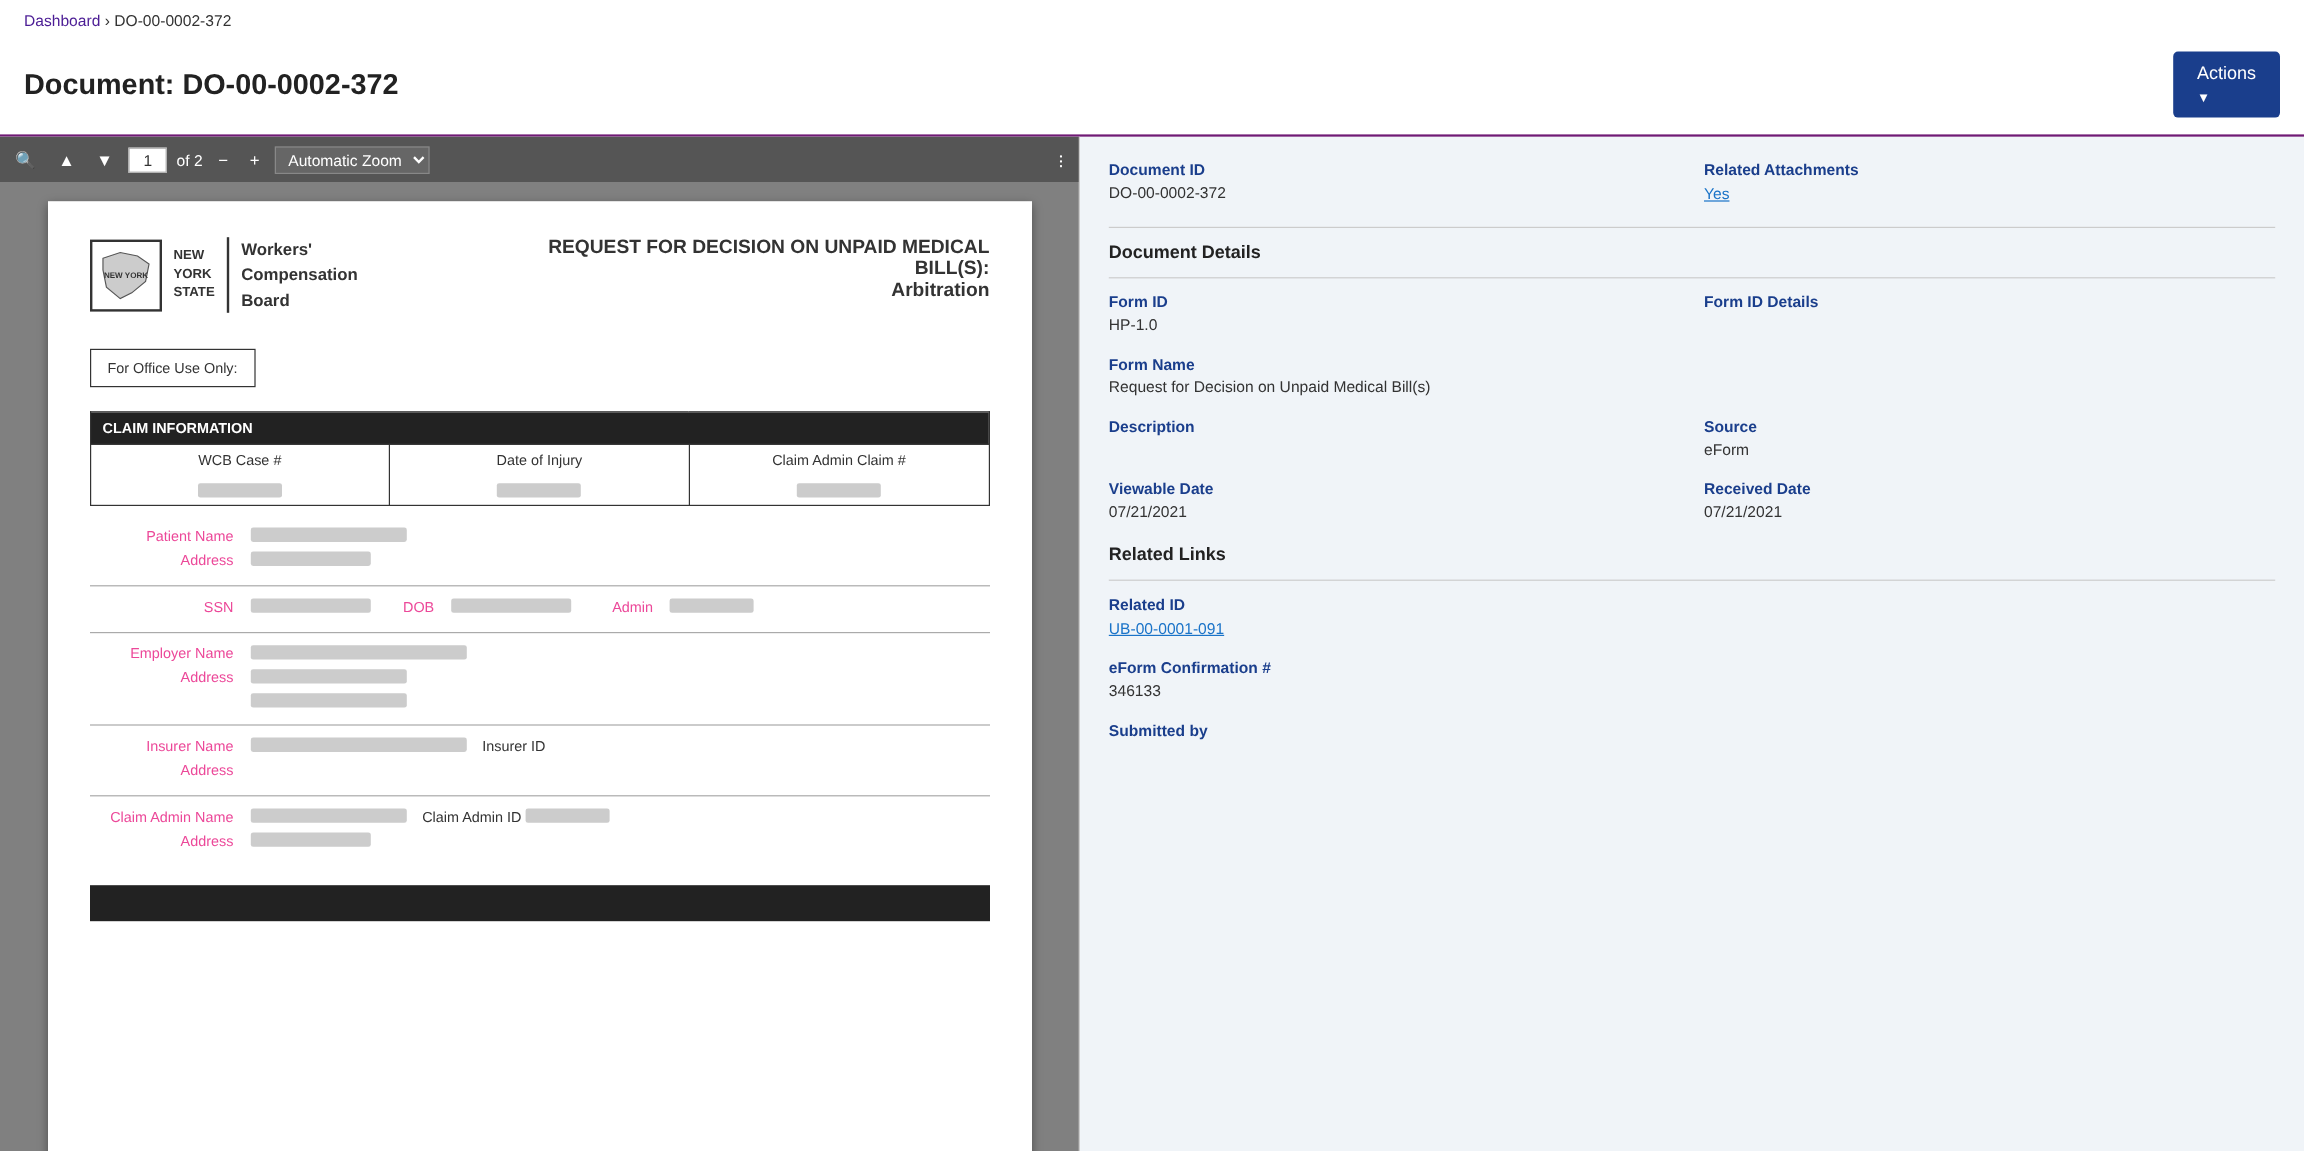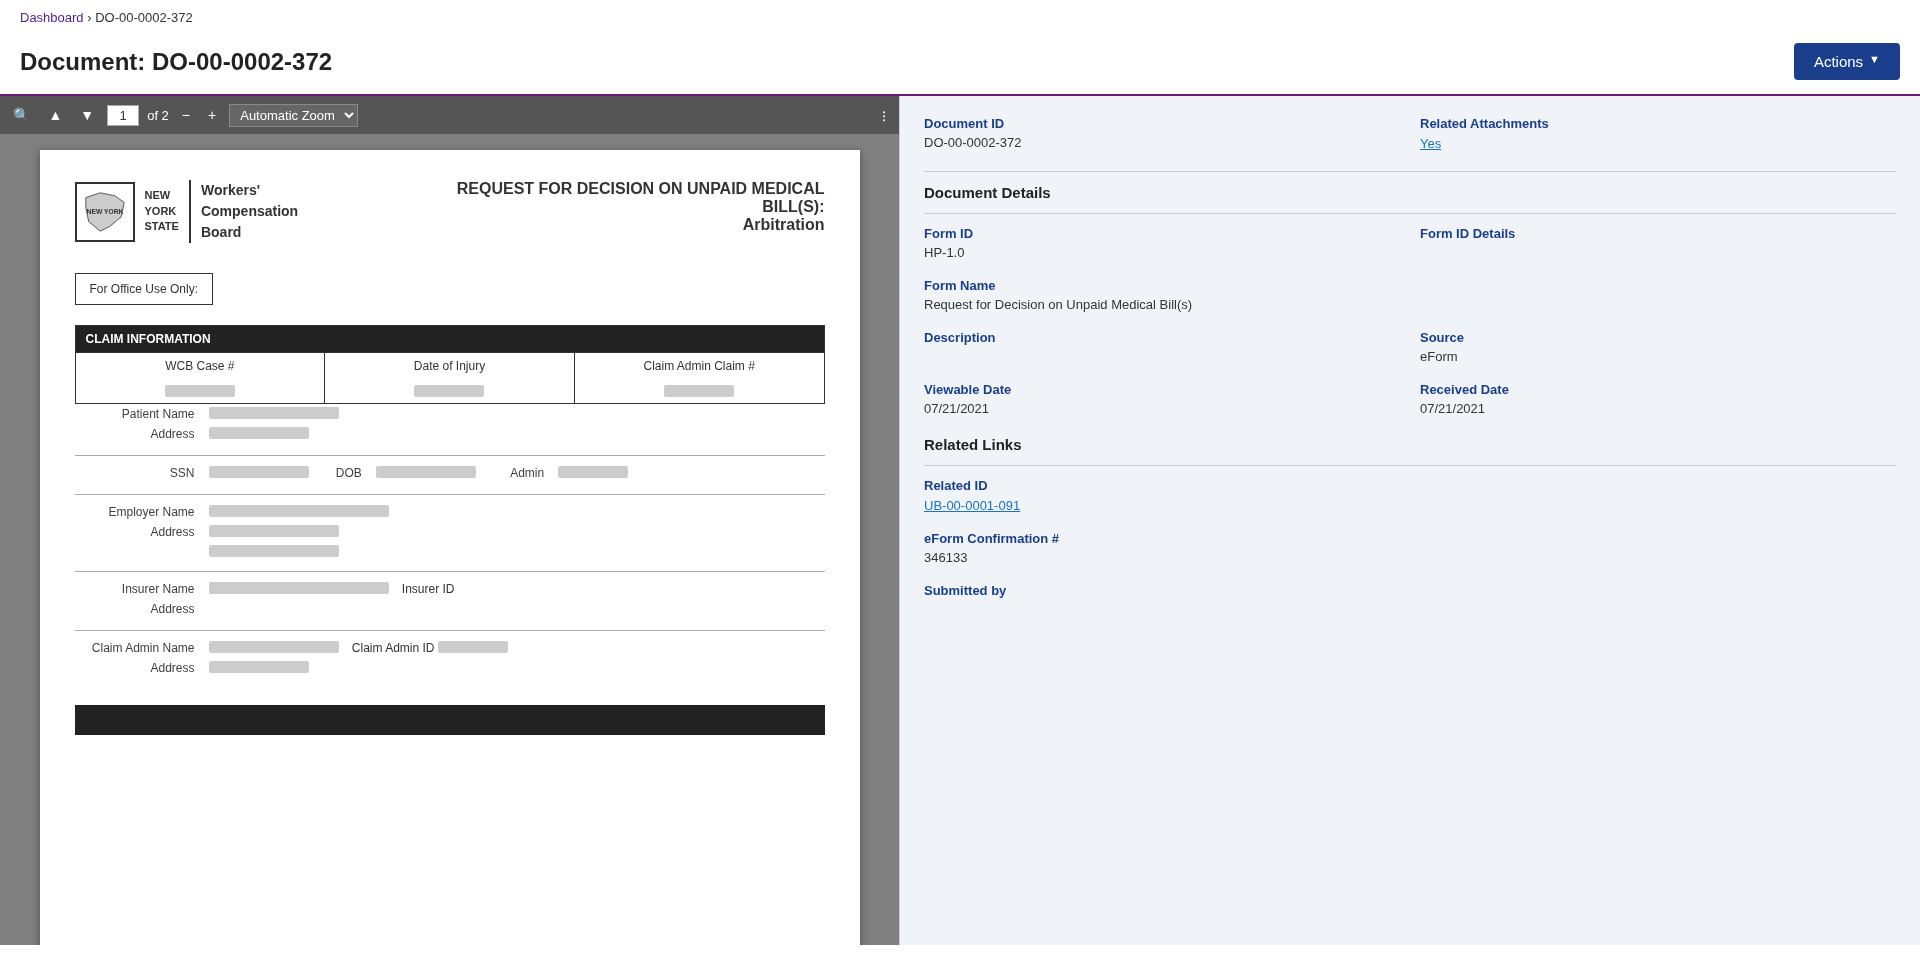--- a/index.html
+++ b/index.html
@@ -33,20 +33,21 @@
       background-color: #1a3e8c;
       color: #fff;
       border: none;
       padding: 10px 20px;
       font-size: 15px;
       cursor: pointer;
       border-radius: 4px;
       display: flex;
       align-items: flex-start;
       gap: 6px;
+      flex-direction: column;
     }
     .chevron-down { font-size: 11px; }
 
     
     .main-content {
       display: flex;
       height: calc(100vh - 110px);
     }
 
     
@@ -165,21 +166,21 @@
       border: 1px solid #333;
       padding: 8px 14px;
       display: inline-block;
       font-size: 12px;
       margin: 10px 0 20px 0;
     }
 
     .claim-info-table {
       width: 100%;
       border-collapse: collapse;
-      margin-bottom: 3px;
+      margin-bottom: 18px;
     }
     .claim-info-header {
       background: #222;
       color: #fff;
       font-weight: bold;
       font-size: 13px;
       padding: 6px 10px;
     }
     .claim-info-table td {
       border: 1px solid #333;
@@ -213,21 +214,21 @@
       display: flex;
       align-items: baseline;
       margin-bottom: 6px;
       font-size: 12px;
     }
     .form-label {
       min-width: 120px;
       text-align: right;
       margin-right: 14px;
       font-size: 12px;
-      color: #404040;
+      color: #ec4899;
     }
     .form-divider {
       border: none;
       border-top: 1px solid #aaa;
       margin: 10px 0;
     }
 
     
     .sidebar {
       flex: 1;

